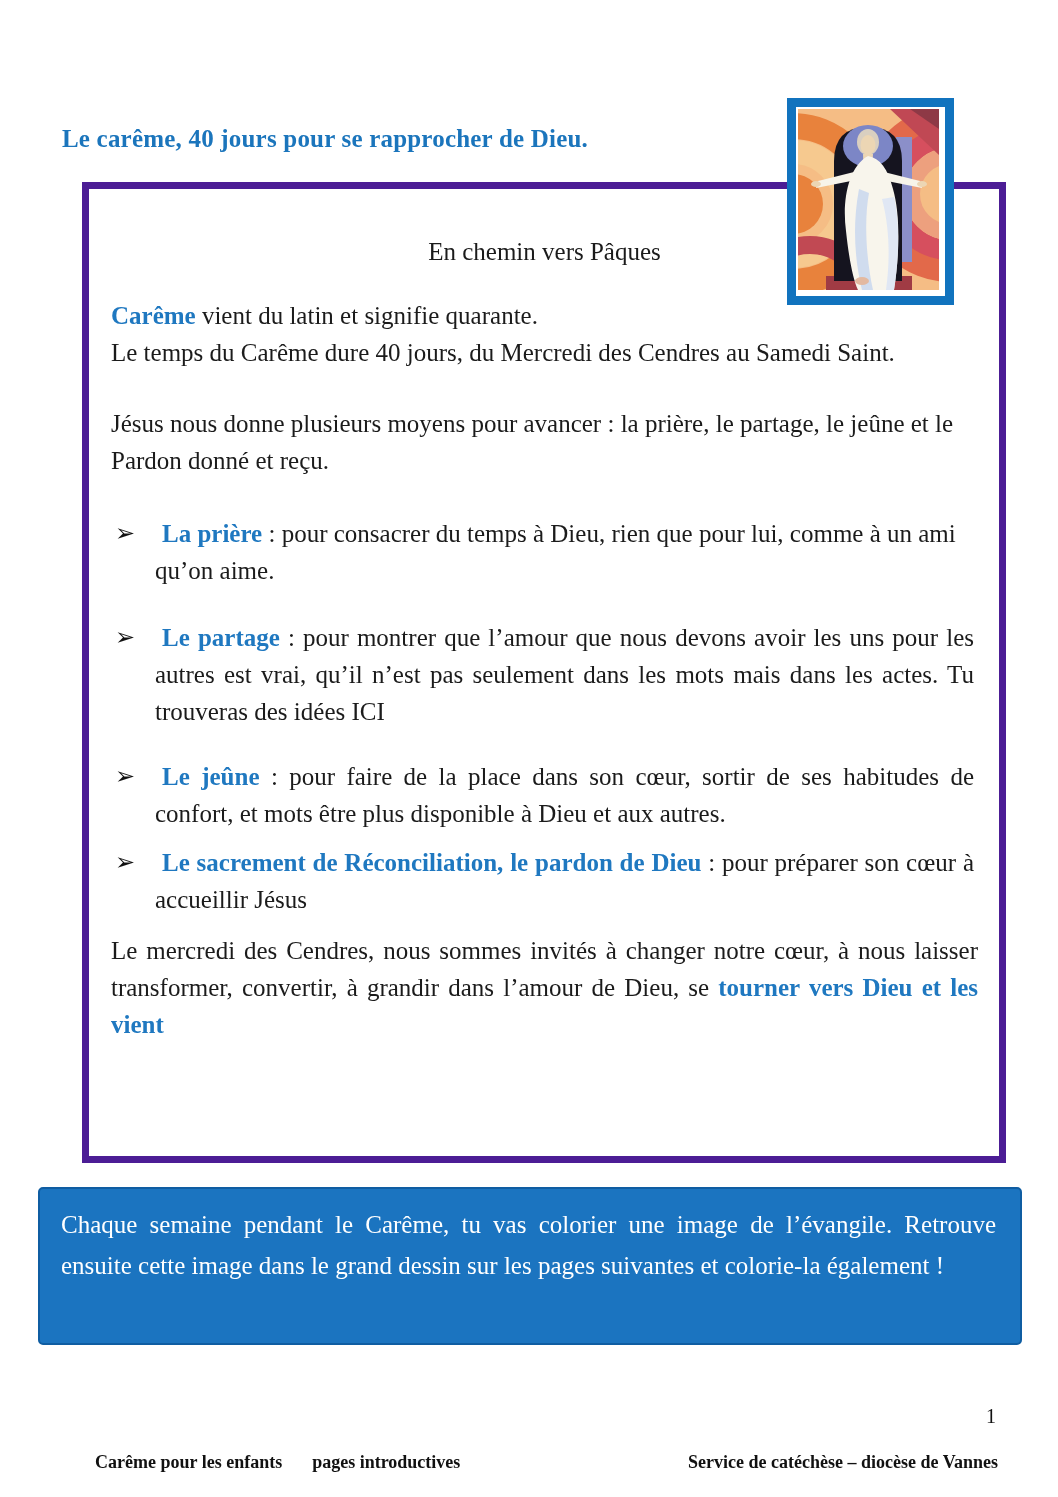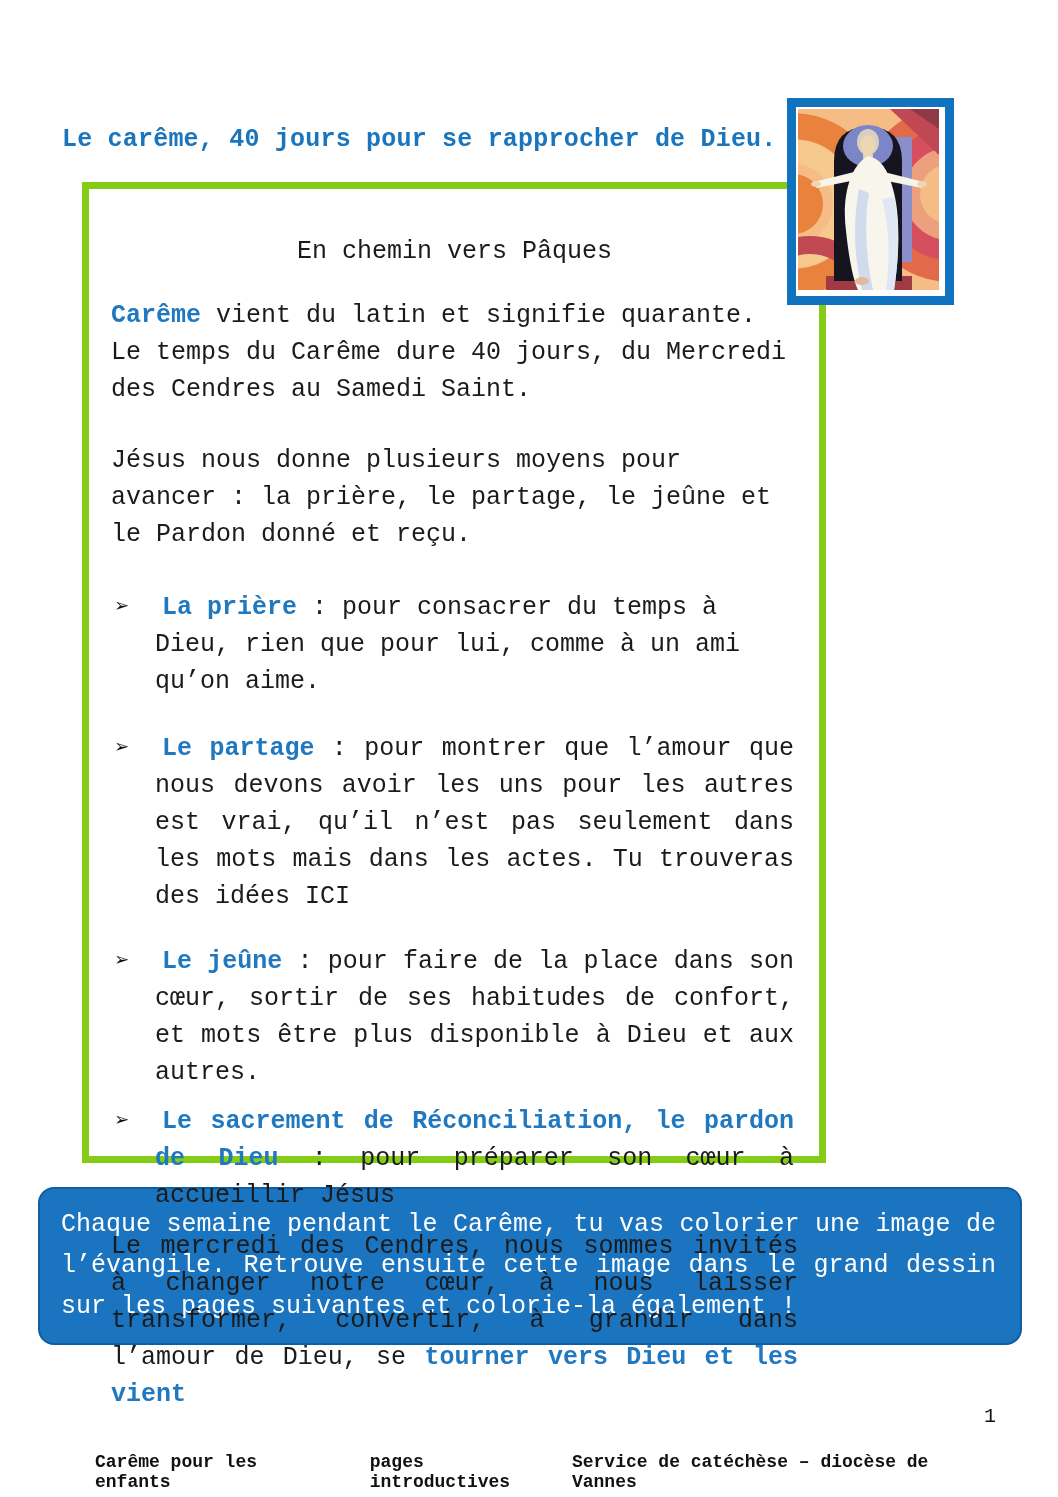--- a/index.html
+++ b/index.html
@@ -1,21 +1,21 @@
 <!DOCTYPE html>
 <html lang="fr"><head>
 <meta charset="utf-8">
 <style>
   html, body { margin: 0; padding: 0; background: #ffffff; }
   .page {
     position: relative;
     width: 1058px;
     height: 1497px;
     background: #ffffff;
-    font-family: Liberation Mono, monospace;
+    font-family: Liberation Serif, serif;
     color: #1b1b1b;
     overflow: hidden;
   }
 
   
   .doc-title {
     position: absolute;
     left: 62px;
     top: 125px;
     font-size: 25px;
@@ -37,24 +37,24 @@
     padding: 2px;
     z-index: 3;
   }
   .artwork svg { display: block; }
 
   
   .content-box {
     position: absolute;
     left: 82px;
     top: 182px;
-    width: 744px;
+    width: 924px;
     height: 981px;
     box-sizing: border-box;
-    border: 7px solid #84cc16;
+    border: 7px solid #4c1d95;
     background: #ffffff;
     z-index: 1;
   }
   .content-inner {
     padding: 0 13px 0 14px;
     font-size: 25px;
     line-height: 37px;
   }
   .box-heading {
     margin-top: 44px;
@@ -87,21 +87,21 @@
   
   .callout {
     position: absolute;
     left: 38px;
     top: 1187px;
     width: 984px;
     height: 158px;
     box-sizing: border-box;
     background: #1b74c0;
     border: 2px solid #0f5da2;
-    border-radius: 16px;
+    border-radius: 5px;
     color: #ffffff;
     font-size: 25px;
     line-height: 41px;
     padding: 15px 24px 15px 21px;
     text-align: justify;
   }
 
   
   .footer {
     position: absolute;

